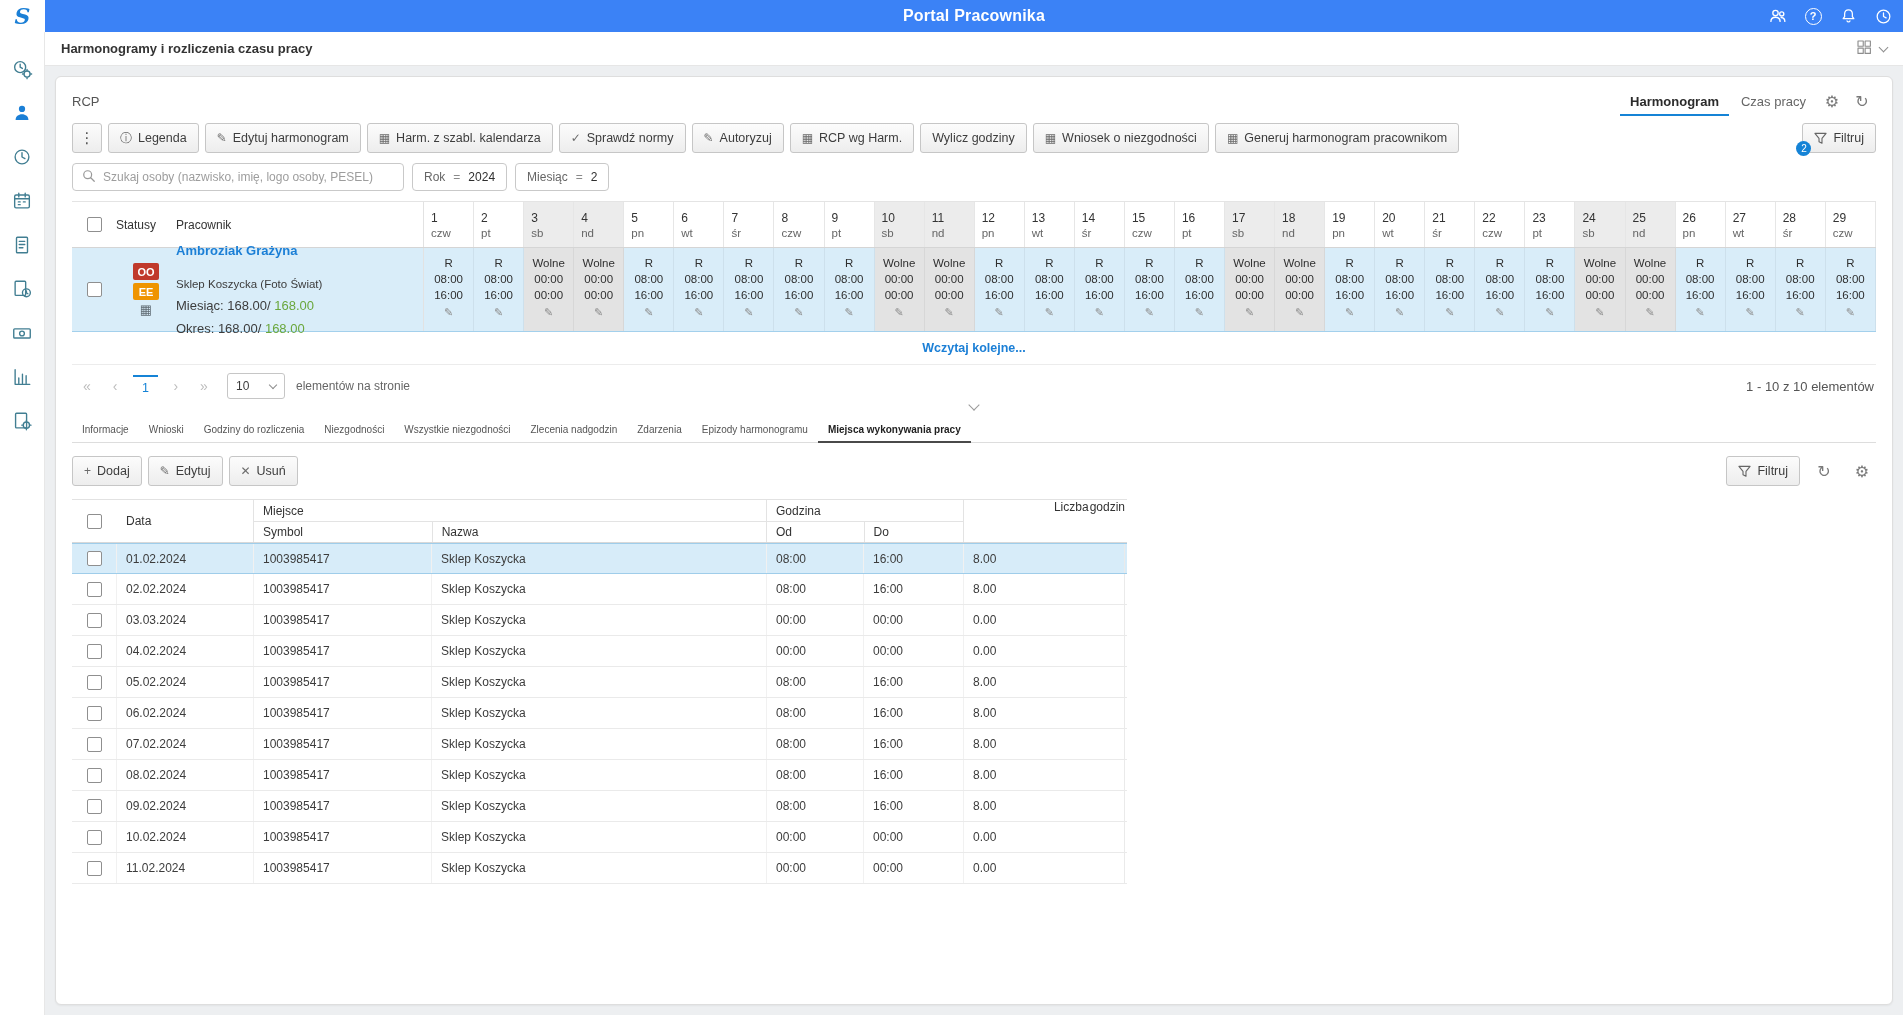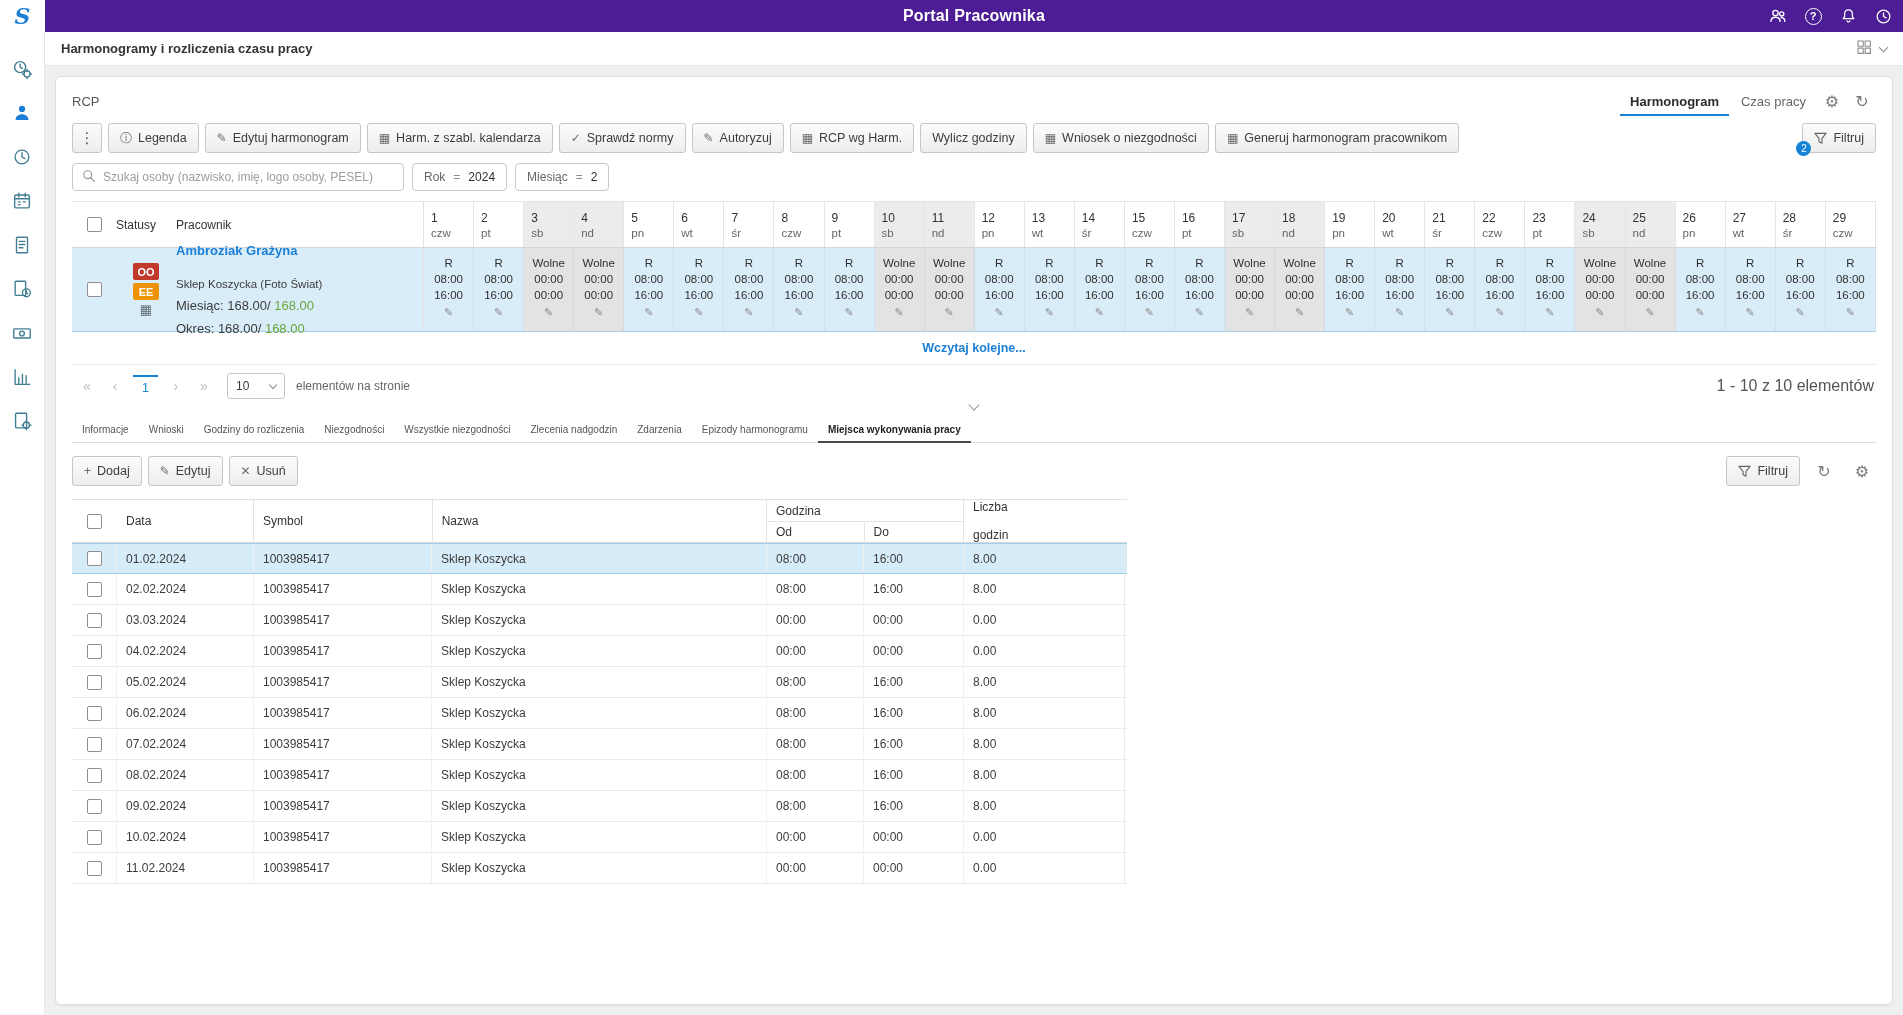--- a/index.html
+++ b/index.html
@@ -3,21 +3,21 @@
 <meta charset="utf-8">
 <style>
   *{box-sizing:border-box;margin:0;padding:0}
   html,body{width:1903px;height:1015px}
   body{font-family:"Liberation Sans","DejaVu Sans",sans-serif;background:#edeff1;color:#3c3c3c;font-size:12px;overflow:hidden}
 
   
   .topbar{display:flex;height:32px}
   .logo{width:45px;background:#fff;display:flex;align-items:center;justify-content:center;
         font-family:"DejaVu Serif",serif;font-style:italic;font-weight:bold;font-size:22px;color:#1b7fd6}
-  .topbar-main{flex:1;background:#4c1d95;display:flex;align-items:center;justify-content:center;position:relative}
+  .topbar-main{flex:1;background:#3b82f6;display:flex;align-items:center;justify-content:center;position:relative}
   .topbar-title{color:#fff;font-size:16px;font-weight:bold;letter-spacing:.2px}
   .topbar-icons{position:absolute;right:10px;top:0;height:100%;display:flex;align-items:center;gap:15px}
   .tb-icon{width:20px;height:20px;display:flex;align-items:center;justify-content:center;cursor:pointer}
   .help-circle{width:17px;height:17px;border:1.5px solid #fff;border-radius:50%;color:#fff;font-size:11px;font-weight:bold;
                display:flex;align-items:center;justify-content:center}
 
   
   .shell{display:flex;height:983px}
   .sidebar{width:45px;background:#fff;border-right:1px solid #e7e7e7;display:flex;flex-direction:column;align-items:center;
            padding-top:26px;gap:22px}
@@ -103,21 +103,21 @@
 
   
   .pager{display:flex;align-items:center;padding:8px 2px 4px;gap:2px}
   .pg-btn{width:26px;height:24px;display:flex;align-items:center;justify-content:center;color:#bdbdbd;font-size:14px;cursor:pointer}
   .pg-first::before{content:"«"} .pg-prev::before{content:"‹"} .pg-next::before{content:"›"} .pg-last::before{content:"»"}
   .pg-num{color:#1583d6;border-top:2px solid #1583d6;padding:4px 9px 2px;font-size:12.5px;margin:0 3px;cursor:pointer}
   .pg-select{width:58px;height:26px;border:1px solid #c6c6c6;border-radius:3px;display:flex;align-items:center;
              justify-content:space-between;padding:0 8px;margin-left:8px;cursor:pointer;background:#fff}
   .pg-select .chev{width:6px;height:6px;margin-top:-2px}
   .pg-text{color:#666;margin-left:9px;font-size:12px}
-  .pg-range{margin-left:auto;color:#555;font-size:16px}
+  .pg-range{margin-left:auto;color:#555;font-size:13px}
   .collapse-handle{display:flex;justify-content:center;padding:1px 0 3px;cursor:pointer}
   .collapse-handle .chev{width:8px;height:8px;border-color:#9a9a9a}
 
   
   .dtabs{display:flex;border-bottom:1px solid #ddd;margin-top:4px}
   .dtab{padding:8px 10px 6px;font-size:10px;color:#555;cursor:pointer;border-bottom:2px solid transparent;margin-bottom:-1px;
         white-space:nowrap}
   .dtab.active{color:#222;font-weight:bold;border-bottom-color:#4a4a4a}
   .actions-row{display:flex;align-items:center;gap:6px;margin-top:13px}
   .actions-right{margin-left:auto;display:flex;align-items:center;gap:10px}
@@ -131,21 +131,21 @@
   .c-nazwa{width:335px;padding-left:9px}
   .c-od{width:97px;padding-left:9px}
   .c-do{width:100px;padding-left:9px}
   .c-hours{width:161px;padding-left:9px}
   .h-data{display:flex;align-items:center;border-right:1px solid #e3e3e3;color:#333}
   .h-group{display:flex;flex-direction:column;border-right:1px solid #e3e3e3}
   .g-top{height:22px;display:flex;align-items:center;padding-left:9px;border-bottom:1px solid #e3e3e3;color:#333}
   .g-cols{display:flex;flex:1;align-items:center;color:#333}
   .g-cols > div{height:100%;display:flex;align-items:center}
   .g-cols > div + div{border-left:1px solid #e3e3e3}
-  .h-hours{display:flex;flex-direction:column;justify-content:space-between;gap:1px;color:#333}
+  .h-hours{display:flex;flex-direction:row;justify-content:flex-end;gap:1px;color:#333}
   .pt-row{display:flex;height:31px;align-items:stretch;border-bottom:1px solid #eaeaea;cursor:pointer}
   .pt-row > div{display:flex;align-items:center;border-right:1px solid #f1f1f1}
   .pt-row > div:last-child{border-right:1px solid #eaeaea}
   .pt-row.selected{background:#d7ecf9;border-top:1px solid #9fcdea;border-bottom:1px solid #9fcdea}
 
   
   .cb{width:15px;height:15px;border:1px solid #8f8f8f;border-radius:2px;background:#fff;display:inline-block;cursor:pointer}
   .funnel{width:13px;height:13px;display:inline-block}
   svg.line{fill:none;stroke:#417e92;stroke-width:1.5;stroke-linecap:round;stroke-linejoin:round}
   svg.white{fill:none;stroke:#fff;stroke-width:1.6;stroke-linecap:round;stroke-linejoin:round}
@@ -813,20 +813,21 @@
           </div>
         </div>
 
         <div class="ptable">
           <div class="pt-head">
             <div class="c-cb">
                 <span class="cb"></span>
               </div>
             <div class="c-data h-data">Data</div>
             <div class="h-group" style="width:513px">
+              <div class="g-top">Miejsce</div>
               <div class="g-cols">
                 <div class="c-symbol">Symbol</div>
                 <div class="c-nazwa">Nazwa</div>
               </div>
             </div>
             <div class="h-group" style="width:197px">
               <div class="g-top">Godzina</div>
               <div class="g-cols">
                 <div class="c-od">Od</div>
                 <div class="c-do">Do</div>

